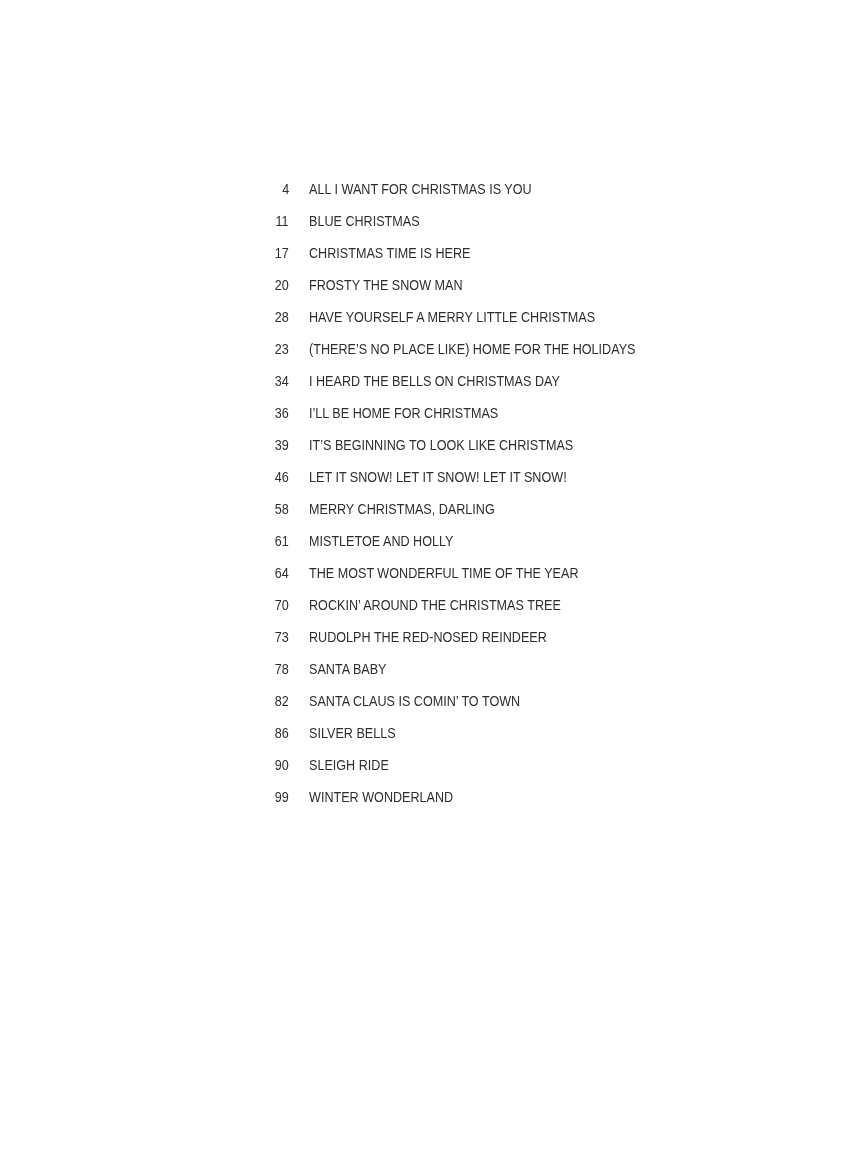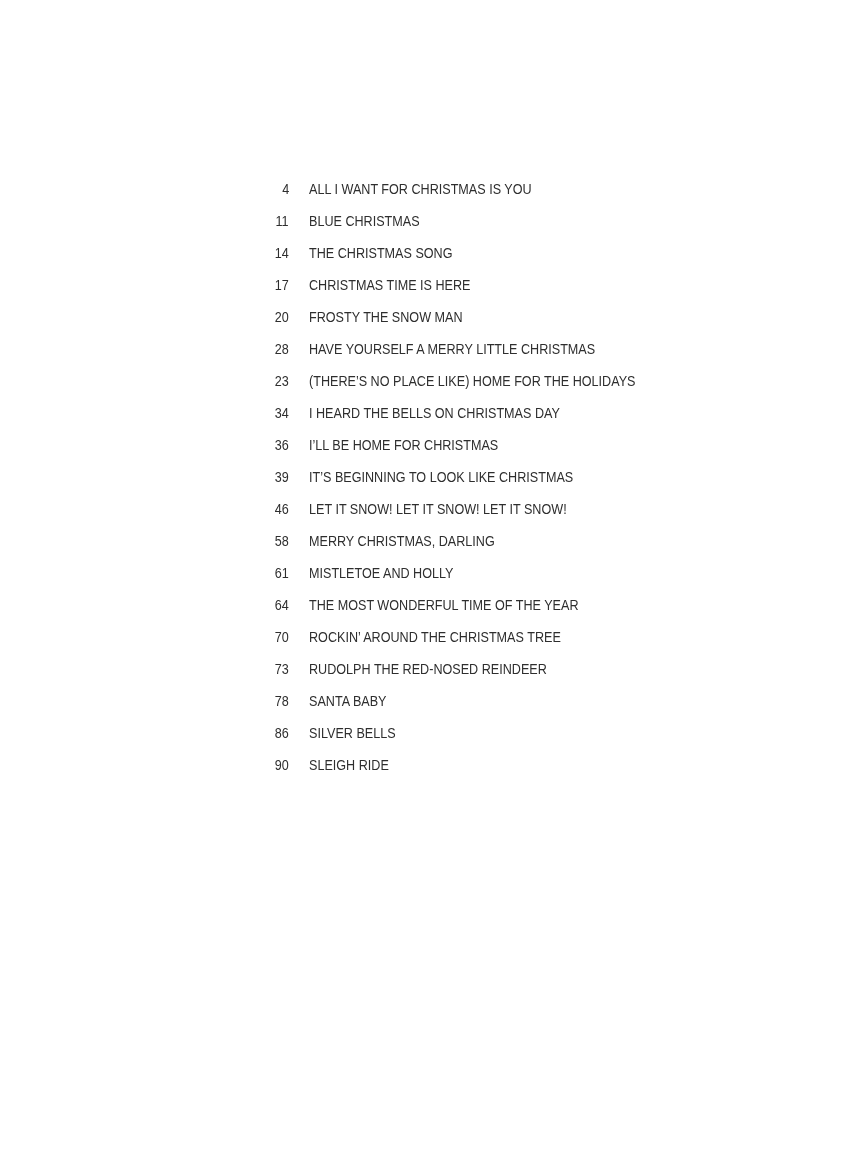--- a/index.html
+++ b/index.html
@@ -54,24 +54,20 @@
 <div class="toc">
   <div class="toc-row">
       <span class="toc-page"><span class="toc-page-inner">4</span></span>
       <span class="toc-title">ALL I WANT FOR CHRISTMAS IS YOU</span>
     </div>
   <div class="toc-row">
       <span class="toc-page"><span class="toc-page-inner">11</span></span>
       <span class="toc-title">BLUE CHRISTMAS</span>
     </div>
   <div class="toc-row">
-      <span class="toc-page"><span class="toc-page-inner">14</span></span>
-      <span class="toc-title">THE CHRISTMAS SONG</span>
-    </div>
-  <div class="toc-row">
       <span class="toc-page"><span class="toc-page-inner">17</span></span>
       <span class="toc-title">CHRISTMAS TIME IS HERE</span>
     </div>
   <div class="toc-row">
       <span class="toc-page"><span class="toc-page-inner">20</span></span>
       <span class="toc-title">FROSTY THE SNOW MAN</span>
     </div>
   <div class="toc-row">
       <span class="toc-page"><span class="toc-page-inner">28</span></span>
       <span class="toc-title">HAVE YOURSELF A MERRY LITTLE CHRISTMAS</span>
@@ -114,20 +110,28 @@
     </div>
   <div class="toc-row">
       <span class="toc-page"><span class="toc-page-inner">73</span></span>
       <span class="toc-title">RUDOLPH THE RED-NOSED REINDEER</span>
     </div>
   <div class="toc-row">
       <span class="toc-page"><span class="toc-page-inner">78</span></span>
       <span class="toc-title">SANTA BABY</span>
     </div>
   <div class="toc-row">
+      <span class="toc-page"><span class="toc-page-inner">82</span></span>
+      <span class="toc-title">SANTA CLAUS IS COMIN’ TO TOWN</span>
+    </div>
+  <div class="toc-row">
       <span class="toc-page"><span class="toc-page-inner">86</span></span>
       <span class="toc-title">SILVER BELLS</span>
     </div>
   <div class="toc-row">
       <span class="toc-page"><span class="toc-page-inner">90</span></span>
       <span class="toc-title">SLEIGH RIDE</span>
     </div>
+  <div class="toc-row">
+      <span class="toc-page"><span class="toc-page-inner">99</span></span>
+      <span class="toc-title">WINTER WONDERLAND</span>
+    </div>
 </div>
 
 </body></html>

